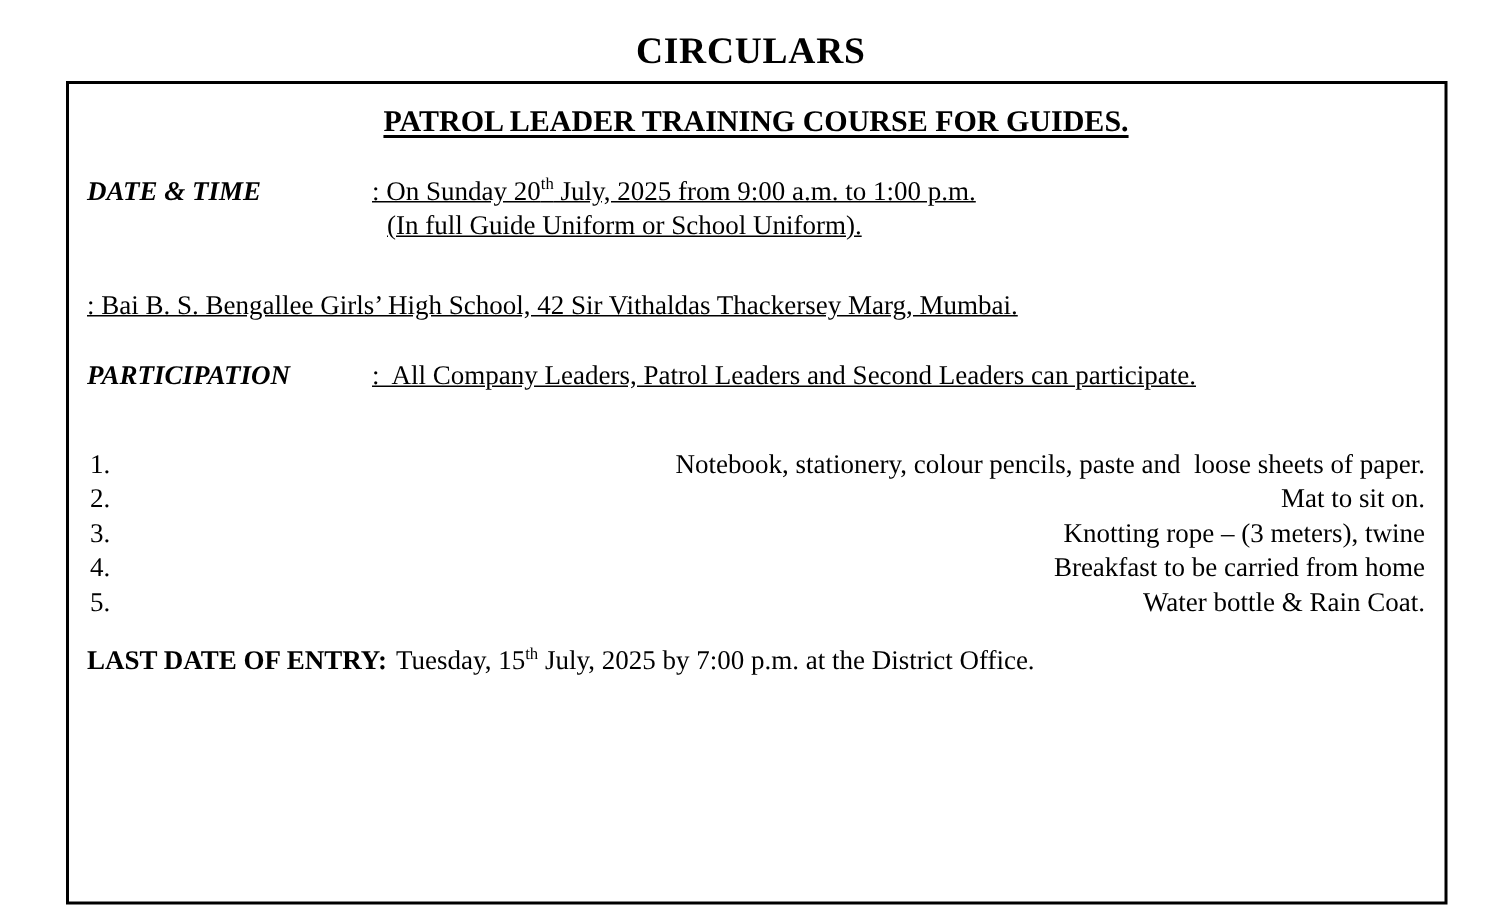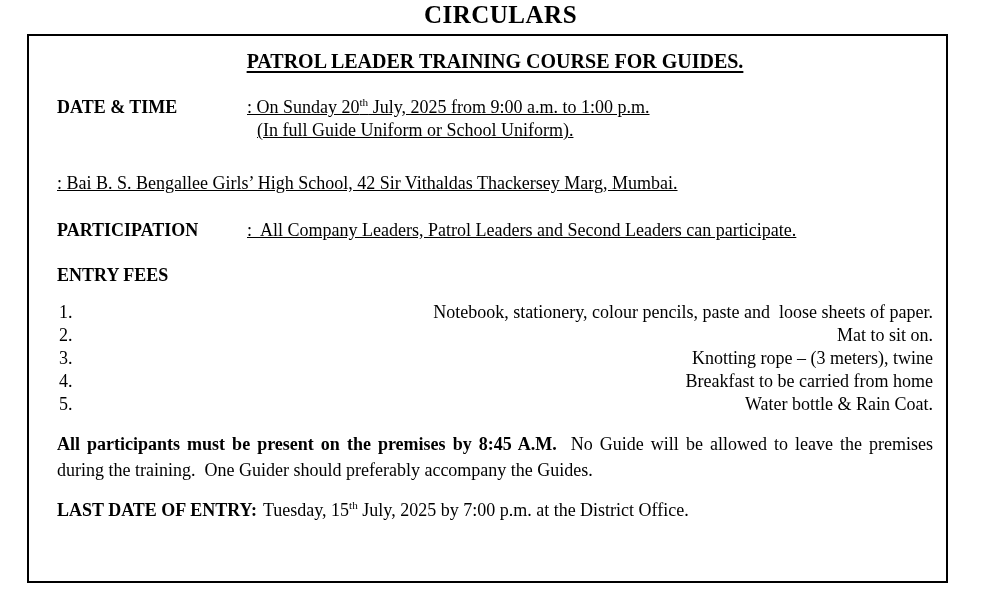--- a/index.html
+++ b/index.html
@@ -9,44 +9,44 @@
     height: 607px;
     color: #000000;
     font-family: "Liberation Serif", "DejaVu Serif", serif;
     font-size: 18px;
     overflow: hidden;
   }
   .title {
     text-align: center;
     font-size: 25px;
     font-weight: bold;
-    padding-top: 0;
+    padding-top: 20px;
     line-height: 30px;
     letter-spacing: 0.5px;
   }
   .box {
-    margin-left: 27px;
+    margin-left: 44px;
     margin-top: 4px;
     width: 921px;
     height: 549px;
     border: 2px solid #000000;
-    padding: 12px 13px 0 28px;
+    padding: 12px 13px 0 12px;
   }
   .subtitle {
     text-align: center;
     font-size: 20px;
     font-weight: bold;
     text-decoration: underline;
     text-decoration-thickness: 2px;
     text-underline-offset: 3px;
     line-height: 27px;
     margin-bottom: 21px;
   }
   .field { display: flex; line-height: 23px; }
-  .field-label { flex: 0 0 190px; width: 190px; font-weight: bold; }
+  .field-label { flex: 0 0 190px; width: 190px; font-weight: bold; font-style: italic; }
   .field-value { flex: 1 1 auto; text-decoration: underline; }
   .vline { display: block; }
   .line2-indent { padding-left: 10px; }
   .f-datetime { margin-bottom: 30px; }
   .f-place { margin-bottom: 24px; }
   .f-participation { margin-bottom: 22px; }
   .f-fees { margin-bottom: 14px; }
   .kit-heading {
     font-size: 18px;
     font-weight: bold;
@@ -91,21 +91,20 @@
     <div class="field f-place">
       <div class="field-value">: Bai B. S. Bengallee Girls’ High School, 42 Sir Vithaldas Thackersey Marg, Mumbai.</div>
     </div>
 
     <div class="field f-participation">
       <div class="field-label">PARTICIPATION</div>
       <div class="field-value">:&nbsp; All Company Leaders, Patrol Leaders and Second Leaders can participate.</div>
     </div>
 
     <div class="field f-fees">
-      <div class="field-label">ENTRY FEES</div>
     </div>
 
 
     <div class="kit-list">
       <div class="kit-item">
         <span class="kit-num">1.</span>
         <span class="kit-text">Notebook, stationery, colour pencils, paste and&nbsp; loose sheets of paper.</span>
       </div>
       <div class="kit-item">
         <span class="kit-num">2.</span>
@@ -118,18 +117,17 @@
       <div class="kit-item">
         <span class="kit-num">4.</span>
         <span class="kit-text">Breakfast to be carried from home</span>
       </div>
       <div class="kit-item">
         <span class="kit-num">5.</span>
         <span class="kit-text">Water bottle &amp; Rain Coat.</span>
       </div>
     </div>
 
-    <p class="notice"><span class="bold-part">All participants must be present on the premises by 8:45 A.M.</span><span>&nbsp; No Guide will be allowed to leave the premises during the training.&nbsp; One Guider should preferably accompany the Guides.</span></p>
 
     <p class="last-date"><span class="ld-label">LAST DATE OF ENTRY:</span><span>Tuesday, 15</span><sup>th</sup><span> July, 2025 by 7:00 p.m. at the District Office.</span></p>
 
   </div>
 </div>
 
 </body></html>

